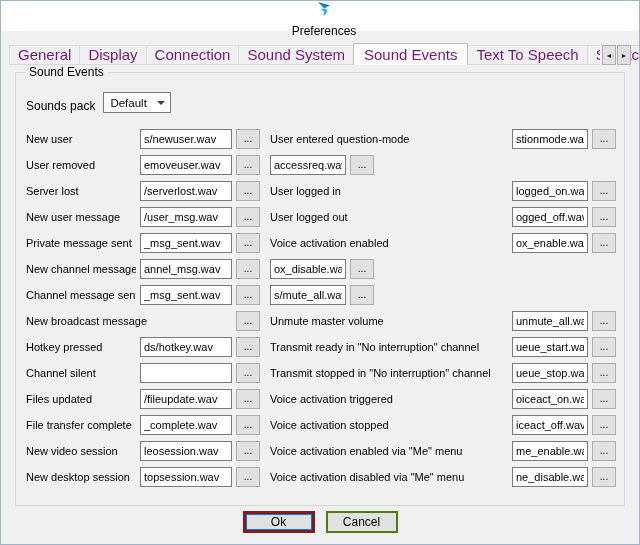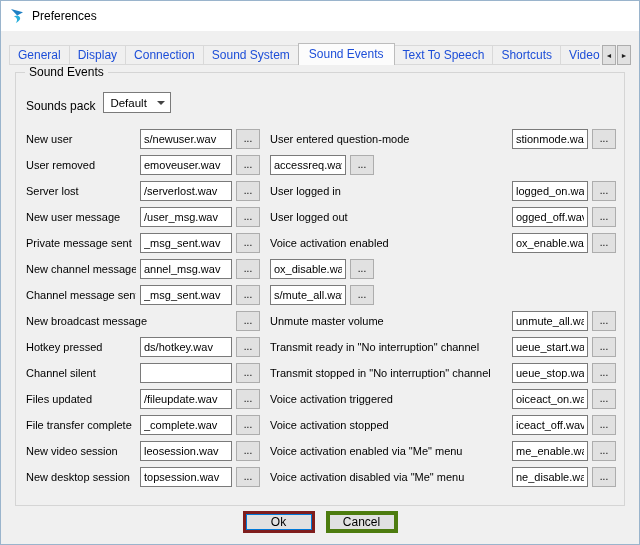--- a/index.html
+++ b/index.html
@@ -5,33 +5,33 @@
   * { box-sizing: border-box; margin: 0; padding: 0; }
   html, body { width: 640px; height: 545px; }
   body { font-family: "Liberation Sans", sans-serif; background: #ffffff; }
 
   .window {
     position: relative; width: 640px; height: 545px;
     background: #f0f0f0; border: 1px solid #9ab4cc; overflow: hidden;
   }
 
   
-  .titlebar { height: 30px; background: #ffffff; display: flex; align-items: center; padding-left: 8px; gap: 7px; }
+  .titlebar { height: 30px; background: #ffffff; display: flex; align-items: center; padding-left: 8px; gap: 7px; flex-direction: column; }
   .titlebar .title { font-size: 12px; color: #000; }
   .app-icon { width: 16px; height: 16px; display: inline-block; }
 
   
   .tabstrip {
     position: absolute; left: 8px; right: 8px; top: 42px; height: 22px;
     display: flex; align-items: flex-end; border-bottom: 1px solid #d9d9d9;
   }
   .tab {
     height: 19px; line-height: 18px; padding: 0 8px; background: #f0f0f0;
-    border: 1px solid #d9d9d9; border-bottom: none; font-size: 12px;
-    color: #1d4ed8; white-space: nowrap; flex: 0 0 auto; cursor: default; margin-top: 45px;
+    border: 1px solid #d9d9d9; border-bottom: none; font-size: 15px;
+    color: #701a75; white-space: nowrap; flex: 0 0 auto; cursor: default; margin-top: 45px;
   }
   .tab + .tab { margin-left: -1px; }
   .tab.active {
     height: 22px; line-height: 21px; background: #fcfcfc;
     border: 1px solid #bcbcbc; border-bottom: none;
     margin-bottom: -1px; padding: 0 10px; position: relative; z-index: 2;
   }
   .tab-scrollers {
     position: absolute; right: 0; bottom: -1px; height: 23px; z-index: 3;
     background: #f0f0f0; display: flex; align-items: flex-end; gap: 1px; padding-left: 2px;
@@ -72,21 +72,21 @@
   .col-left .file { width: 92px; }
   .col-right .file { width: 76px; }
   .browse {
     width: 24px; height: 20px; border: 1px solid #adadad; background: #e1e1e1;
     font-size: 10px; line-height: 1; font-family: inherit; color: #000;
   }
 
   
   .footer { position: absolute; left: 0; right: 0; bottom: 11px; display: flex; justify-content: center; gap: 11px; }
   .btn {
-    min-width: 72px; height: 22px; background: #e1e1e1; border: 4px solid #4d7c0f;
+    min-width: 72px; height: 22px; background: #e1e1e1; border: 2px solid #4d7c0f;
     font-family: inherit; font-size: 12px; color: #000; padding: 0 12px;
   }
   .btn.default { border: 3px solid #7f1d1d; box-shadow: inset 0 0 0 1px #0078d7; }
 </style>
 </head>
 <body>
 
 <div class="window">
 
   <div class="titlebar">

